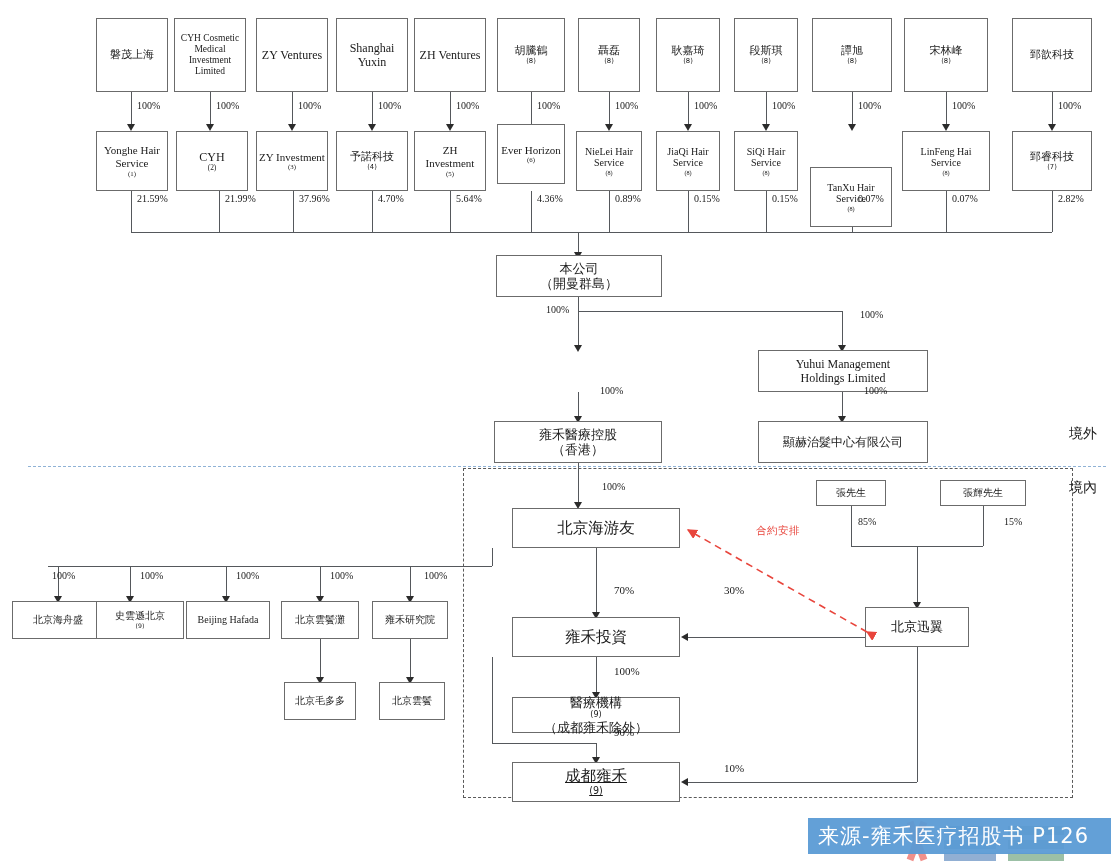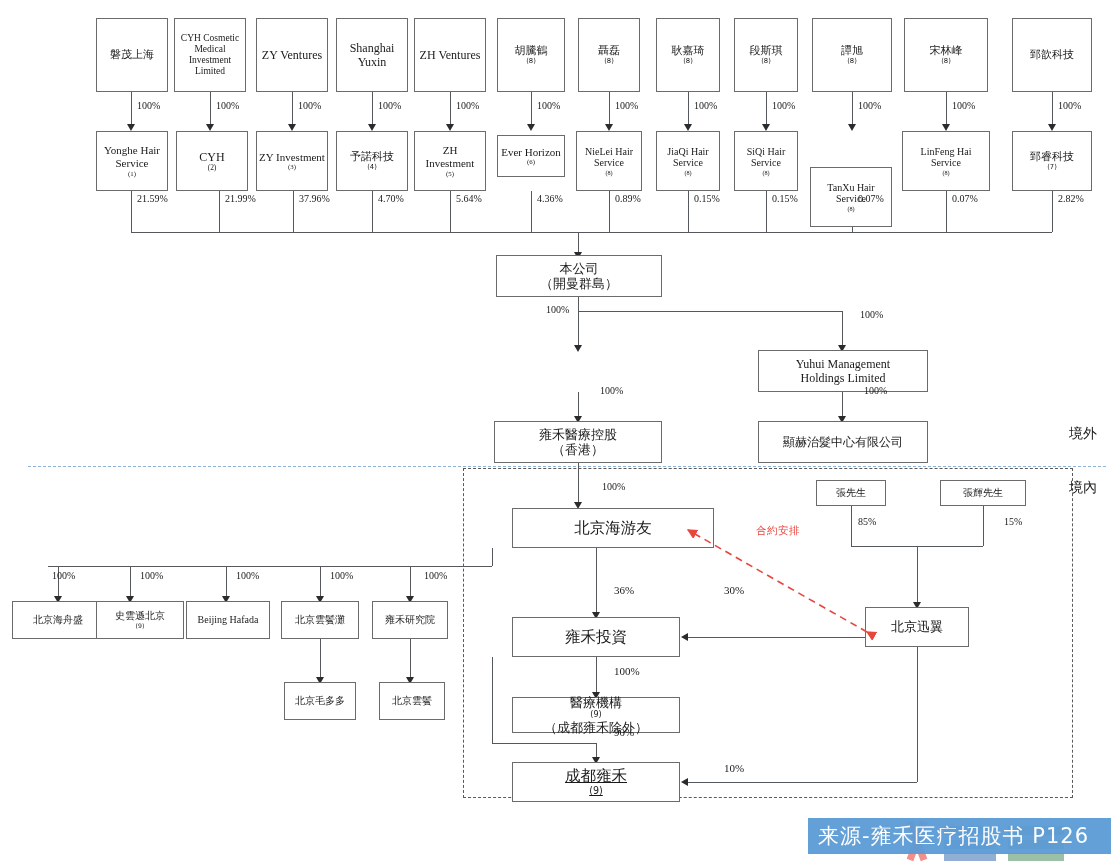--- a/index.html
+++ b/index.html
@@ -262,21 +262,21 @@
         <span>予諾科技</span>
         <span class="sup">(4)</span>
       </span>
     </div>
   <div class="box t11" style="left:414px;top:131px;width:72px;height:60px;">
     <span>
         <span>ZH Investment</span>
         <span class="sup">(5)</span>
       </span>
     </div>
-  <div class="box t11" style="left:497px;top:135px;width:68px;height:42px;">
+  <div class="box t11" style="left:497px;top:124px;width:68px;height:60px;">
     <span>
         <span>Ever Horizon</span>
         <span class="sup">(6)</span>
       </span>
     </div>
   <div class="box t10" style="left:576px;top:131px;width:66px;height:60px;">
     <span>
         <span>NieLei Hair Service</span>
         <span class="sup">(8)</span>
       </span>
@@ -373,27 +373,27 @@
   <div class="pct" style="left:864px;top:385px;">100%</div>
 
   <div class="box t12 cn" style="left:758px;top:421px;width:170px;height:42px;">
     <span>顯赫治髮中心有限公司</span>
   </div>
 
   <div class="vline" style="left:578px;top:463px;height:41px;"></div>
   <div class="arrow-down" style="left:574px;top:502px;"></div>
   <div class="pct" style="left:602px;top:481px;">100%</div>
 
-  <div class="box t15 cn" style="left:512px;top:508px;width:202px;height:40px;">
+  <div class="box t15 cn" style="left:512px;top:508px;width:168px;height:40px;">
     <span>北京海游友</span>
   </div>
 
   <div class="vline" style="left:596px;top:548px;height:66px;"></div>
   <div class="arrow-down" style="left:592px;top:612px;"></div>
-  <div class="pct big" style="left:614px;top:584px;">36%</div>
+  <div class="pct big" style="left:614px;top:584px;">70%</div>
 
   <div class="vline" style="left:492px;top:548px;height:18px;"></div>
   <div class="hline" style="left:48px;top:566px;width:444px;"></div>
 
   <div class="box t15 cn" style="left:512px;top:617px;width:168px;height:40px;">
     <span>雍禾投資</span>
   </div>
 
   <div class="vline" style="left:596px;top:657px;height:37px;"></div>
   <div class="arrow-down" style="left:592px;top:692px;"></div>

